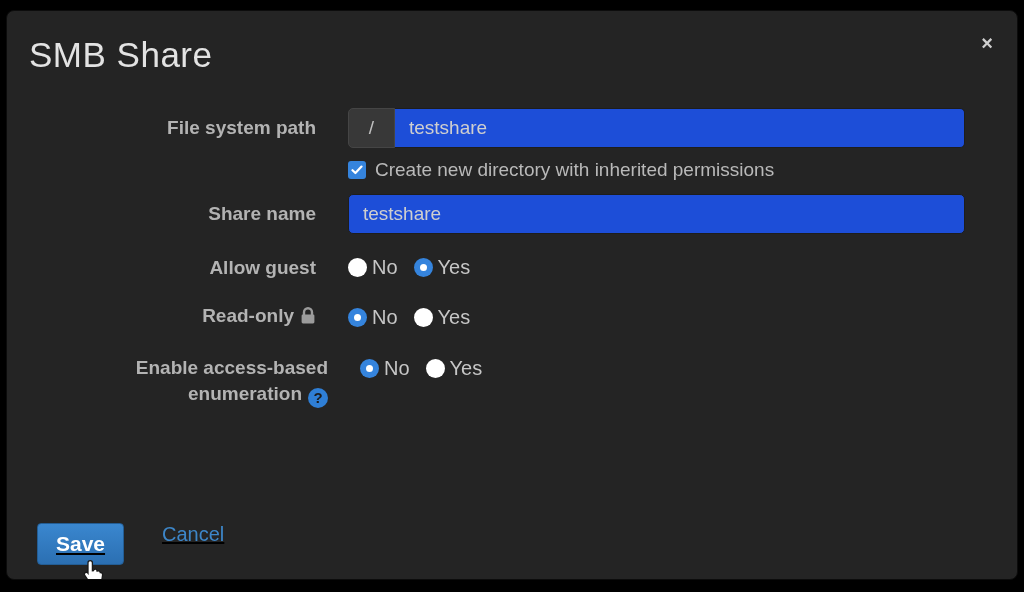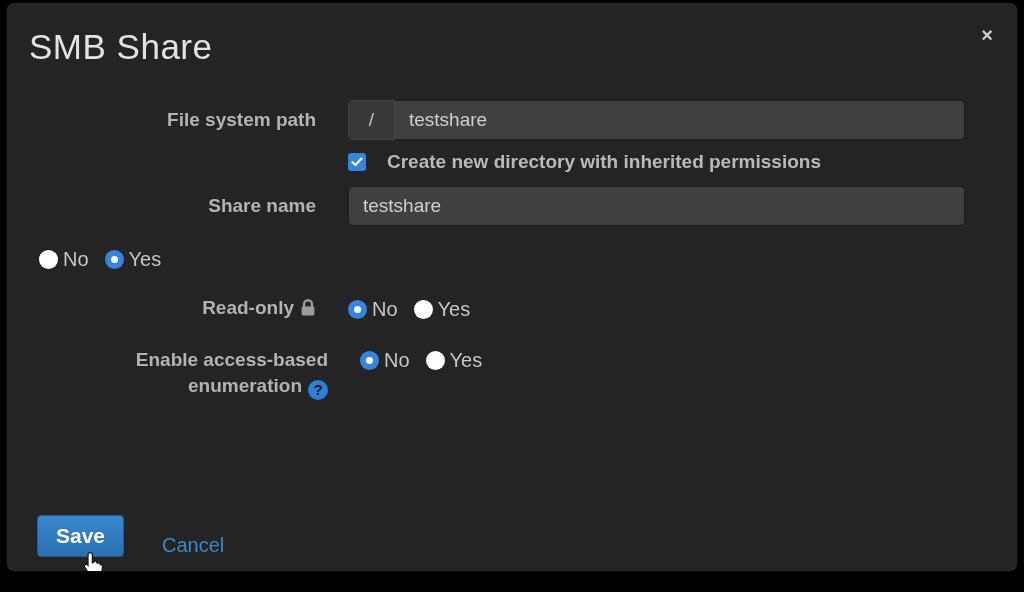--- a/index.html
+++ b/index.html
@@ -2,21 +2,21 @@
 <html><head>
 <meta charset="utf-8">
 <style>
   * { margin:0; padding:0; box-sizing:border-box; }
   html,body { width:1024px; height:592px; background:#000; overflow:hidden;
               font-family:"Liberation Sans", sans-serif; }
 
   .backdrop { position:absolute; inset:0; background:#000; }
 
   .modal {
-    position:absolute; left:6px; top:2px; width:1012px; height:570px;
+    position:absolute; left:6px; top:10px; width:1012px; height:570px;
     background:#242424; border-radius:8px; border:1px solid #0c0c0c;
     overflow:hidden;
   }
 
   .modal-title {
     position:absolute; left:22px; top:24px;
     font-size:35px; font-weight:300; letter-spacing:.5px; color:#e3e3e3;
   }
 
   .close-btn {
@@ -28,36 +28,36 @@
   .form { position:absolute; left:0; top:97px; width:100%; }
 
   .row { display:flex; align-items:center; }
   .lbl {
     width:309px; text-align:right; flex:0 0 309px;
     font-size:19px; font-weight:bold; color:#b3b3b3;
   }
   .ctl { flex:1; margin-left:32px; margin-right:52px; }
 
   .text-input {
-    width:100%; height:40px; background:#404040; border:1px solid #1d1d1d;
+    width:100%; height:40px; background:#1d4ed8; border:1px solid #1d1d1d;
     border-radius:5px; color:#cfcfcf; font-size:19px; padding:0 14px;
     font-family:"Liberation Sans", sans-serif; outline:none;
   }
   .text-input::placeholder { color:#6e6e6e; opacity:1; }
 
   .input-group { display:flex; width:100%; height:40px; }
   .prefix-box {
     width:47px; flex:0 0 47px; background:#383838; border:1px solid #454545;
     border-radius:5px 0 0 5px; color:#c0c0c0; font-size:19px;
     display:flex; align-items:center; justify-content:center;
   }
   .input-group .text-input { border-radius:0 5px 5px 0; border-left:none; }
 
   .checkbox-row { margin-top:10px; height:23px; }
-  .checkbox-row .ctl { display:flex; align-items:center; gap:21px;font-weight:bold; }
+  .checkbox-row .ctl { display:flex; align-items:center; gap:9px; }
   .checkbox {
     width:18px; height:18px; border-radius:3px; background:#3584dd;
     display:flex; align-items:center; justify-content:center; cursor:pointer;
     flex:0 0 18px;
   }
   .checkbox-label { font-size:19px; color:#b9b9b9; }
 
   .gap12 { margin-top:12px; }
   .gap13 { margin-top:13px; }
   .gap22 { margin-top:22px; }
@@ -81,21 +81,21 @@
   .two-line { align-items:flex-start; }
   .two-line .lbl { line-height:26px;margin-left:12px; }
   .two-line .ctl { margin-top:2px; }
   .help-icon {
     display:inline-flex; align-items:center; justify-content:center;
     width:20px; height:20px; border-radius:50%; background:#2f7fd6;
     color:#1b1b1b; font-size:15px; font-weight:bold; margin-left:6px;
     vertical-align:-3px; cursor:pointer;
   }
 
-  .actions { position:absolute; left:30px; top:512px; display:flex; align-items:flex-end; }
+  .actions { position:absolute; left:30px; top:512px; display:flex; align-items:flex-start;text-decoration:underline; }
   .save-btn {
     min-width:76px; padding:8px 18px;
     background:linear-gradient(#3a87cf, #2b6fb2);
     border:1px solid #235d94; border-radius:4px;
     color:#fff; font-size:21px; font-weight:bold; cursor:pointer;
     font-family:"Liberation Sans", sans-serif;
   }
   .cancel-link { margin-left:38px; font-size:20px; color:#3d86c8; cursor:pointer; text-decoration:none; }
 
   .cursor { position:absolute; left:76px; top:548px; pointer-events:none; }
@@ -139,20 +139,21 @@
 
     <div class="row gap13">
       <div class="lbl">Share name</div>
       <div class="ctl">
         <input class="text-input" type="text" value="testshare" style="">
       </div>
     </div>
 
 
     <div class="row gap22">
+      <div class="lbl">Allow guest</div>
       <div class="ctl radios">
         <span class="radio-opt">
           <span class="radio"></span>
           <span class="radio-text">No</span>
         </span>
         <span class="radio-opt">
           <span class="radio selected"></span>
           <span class="radio-text">Yes</span>
         </span>
       </div>

